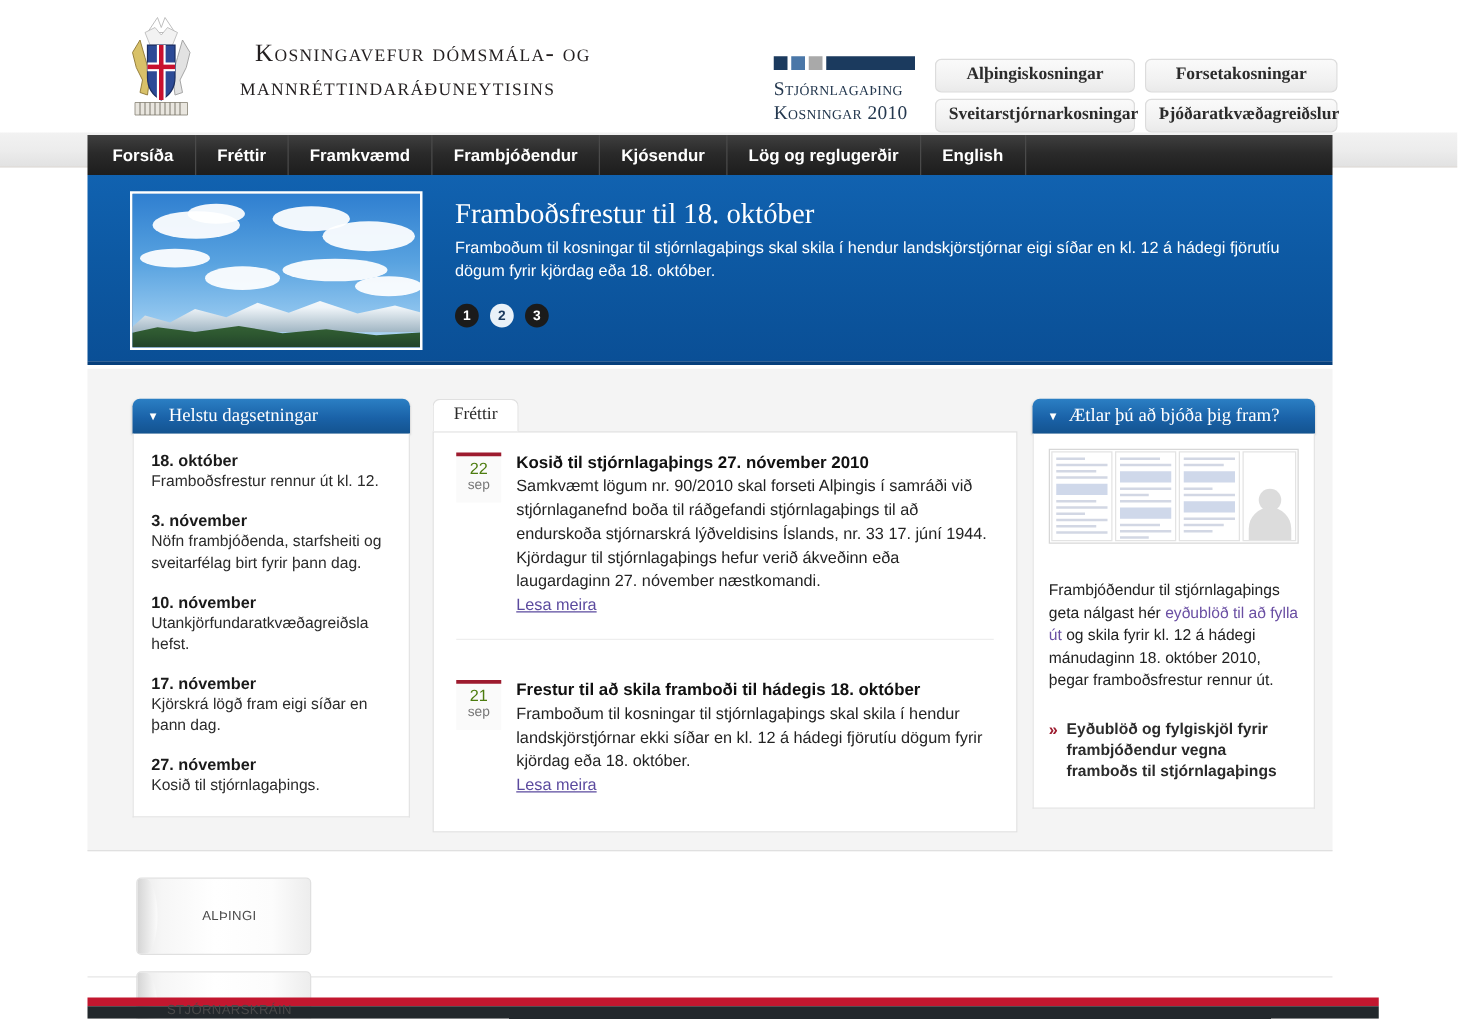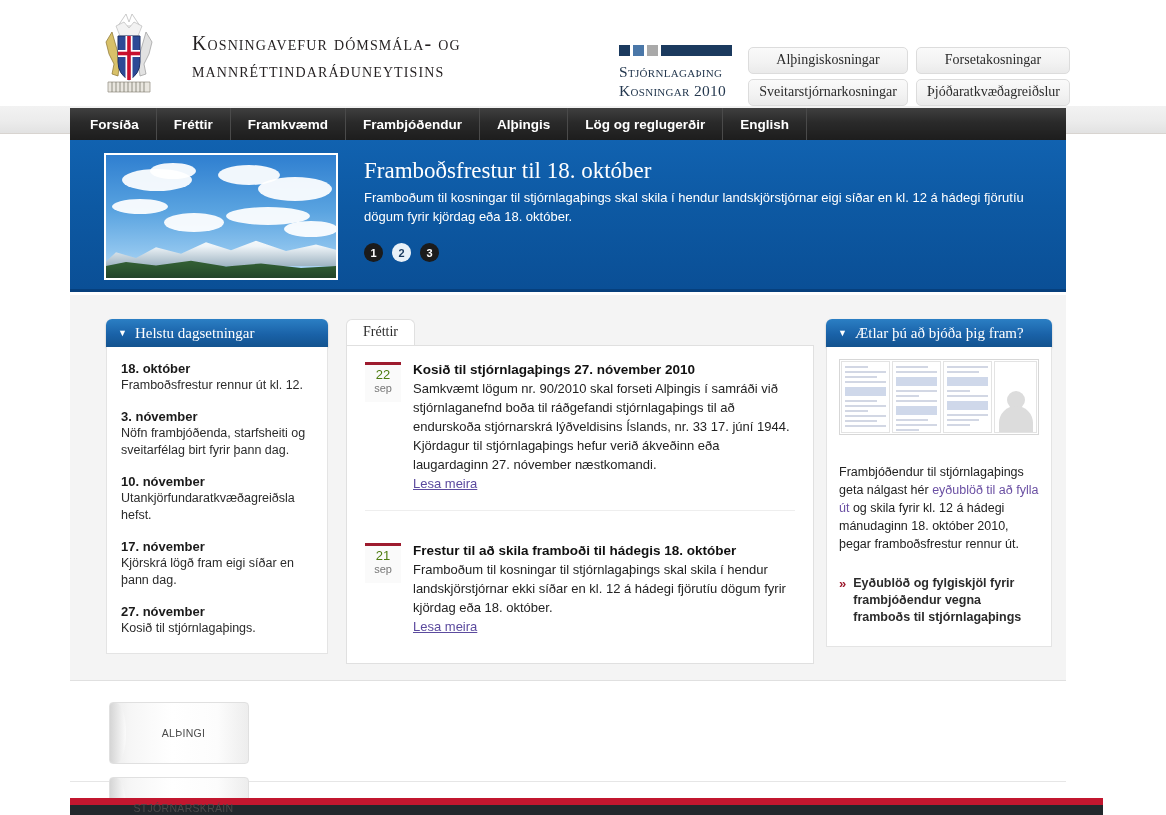--- a/index.html
+++ b/index.html
@@ -19,21 +19,21 @@
 
   
   .masthead { position: absolute; left: 0; top: 0; width: 1166px; height: 106px; }
   .crest { position: absolute; left: 98px; top: 12px; width: 62px; height: 84px; }
   .site-title { position: absolute; left: 192px; top: 30px; width: 400px;
                 font-family: "Liberation Serif", serif; color: #231f20; }
   .site-title .l1, .site-title .l2 {
     font-size: 19.5px; letter-spacing: 1.1px; line-height: 27px;
     font-variant: small-caps; white-space: nowrap;
   }
-  .site-title .l1 { font-size: 20px; }
+  .site-title .l1 { font-size: 20px; margin-left: 12px; }
 
   
   .slt-logo { position: absolute; left: 619px; top: 45px; width: 124px; }
   .slt-sq { display: flex; gap: 3px; align-items: center; height: 11px; }
   .slt-sq i { display: block; width: 11px; height: 11px; }
   .slt-sq i.a { background: #1b3a5e; }
   .slt-sq i.b { background: #4a77a8; }
   .slt-sq i.c { background: #a9a9a9; }
   .slt-sq i.bar { width: 71px; background: #1b3a5e; }
   .slt-t1, .slt-t2 { font-family: "Liberation Serif", serif; color: #24384f;
@@ -41,21 +41,21 @@
   .slt-t1 { margin-top: 7px; font-variant: small-caps; font-size: 15.5px; }
   .slt-t2 { margin-top: 1px; font-variant: small-caps; font-size: 15.5px; }
 
   
   .topbtns { position: absolute; left: 748px; top: 47px; width: 322px; }
   .tb-row { display: flex; gap: 8px; margin-bottom: 5px; }
   .tb {
     font-family: "Liberation Serif", serif; font-size: 14px; color: #2b2b2b;
     background: linear-gradient(to bottom,#fafafa 0%,#f2f2f2 60%,#eaeaea 100%);
     border: 1px solid #dcdcdc; border-radius: 5px;
-    padding: 4px 10px 5px; text-align: center; white-space: nowrap; cursor: pointer;
+    padding: 4px 10px 5px; text-align: center; white-space: nowrap; cursor: pointer; font-weight: bold;
   }
   .tb.w1 { width: 160px; } .tb.w2 { width: 154px; }
   .tb.w3 { width: 160px; } .tb.w4 { width: 154px; }
 
   
   .navbar { position: absolute; left: 70px; top: 108px; width: 996px; height: 32px;
             background: linear-gradient(to bottom,#3f3f3f 0%,#2a2a2a 45%,#1d1d1d 100%);
             display: flex; align-items: stretch; }
   .nav-item { display: flex; align-items: center; padding: 0 17px; color: #fff;
               font-size: 13.5px; font-weight: bold; white-space: nowrap; cursor: pointer;
@@ -235,21 +235,21 @@
         <div class="tb w4">Þjóðaratkvæðagreiðslur</div>
       </div>
     </div>
   </div>
 
   <div class="navbar">
     <div class="nav-item">Forsíða</div>
     <div class="nav-item">Fréttir</div>
     <div class="nav-item">Framkvæmd</div>
     <div class="nav-item">Frambjóðendur</div>
-    <div class="nav-item">Alþingis</div>
+    <div class="nav-item">Kjósendur</div>
     <div class="nav-item">Lög og reglugerðir</div>
     <div class="nav-item">English</div>
     <div class="nav-fill"></div>
   </div>
 
   <div class="hero">
     <div class="hero-img">
       <div class="sky"></div>
       <div class="cloud" style="left:16px;top:14px;width:70px;height:22px;"></div>
       <div class="cloud" style="left:44px;top:8px;width:46px;height:16px;"></div>

